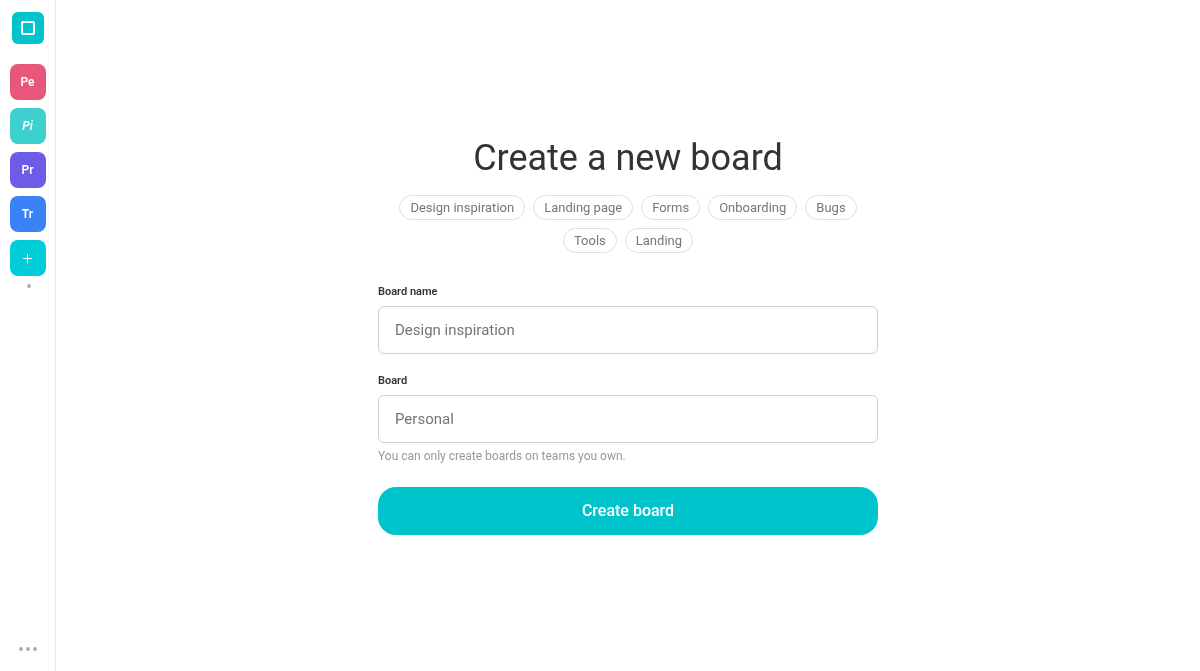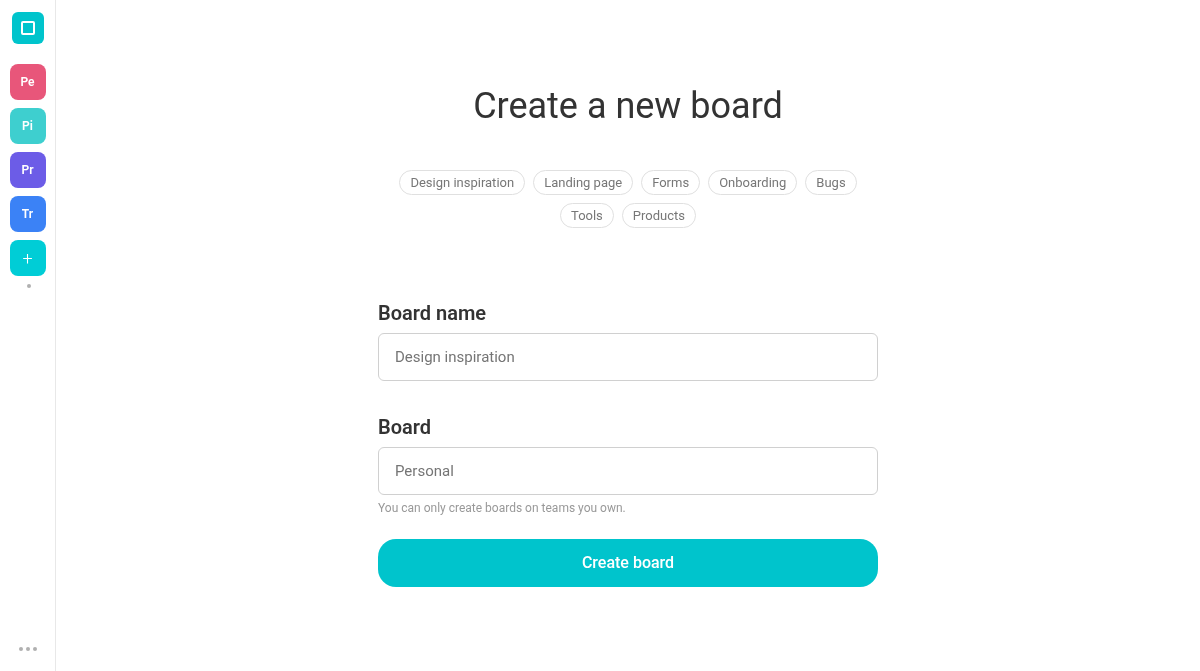--- a/index.html
+++ b/index.html
@@ -64,21 +64,21 @@
       align-items: center;
       justify-content: center;
       cursor: pointer;
       font-size: 12px;
       font-weight: 600;
       color: #ffffff;
       letter-spacing: 0;
     }
 
     .sidebar-item.pe { background: #e8567a; }
-    .sidebar-item.pi { background: #3ecfcf; }
+    .sidebar-item.pi { background: #3ecfcf; font-style: italic; }
     .sidebar-item.pr { background: #6c5ce7; text-align: center; }
     .sidebar-item.tr { background: #3b82f6; }
     .sidebar-item.add {
       background: #00cdd6;
       border-radius: 8px;
       font-size: 18px;
       font-weight: 300;
     }
 
     .sidebar-dot {
@@ -120,21 +120,20 @@
       justify-content: center;
       padding: 40px;
     }
 
     .content-wrapper {
       width: 100%;
       max-width: 500px;
       display: flex;
       flex-direction: column;
       align-items: center;
-      gap: 27px;
     }
 
     .page-title {
       font-size: 36px;
       font-weight: 400;
       color: #333333;
       margin-bottom: 16px;
       text-align: center;
     }
 
@@ -163,26 +162,25 @@
       cursor: pointer;
       background: #ffffff;
       transition: background 0.15s;
     }
 
     .form-section {
       width: 100%;
     }
 
     .field-label {
-      font-size: 20px;
+      font-size: 11px;
       font-weight: 600;
       color: #333333;
       margin-bottom: 8px;
       display: block;
-      margin-top: 14px;
     }
 
     .text-input {
       width: 100%;
       height: 48px;
       border: 1px solid #d0d0d0;
       border-radius: 6px;
       padding: 0 16px;
       font-size: 15px;
       color: #333333;
@@ -244,21 +242,21 @@
     <h1 class="page-title">Create a new board</h1>
 
 
     <div class="tag-row">
       <span class="tag">Design inspiration</span>
       <span class="tag">Landing page</span>
       <span class="tag">Forms</span>
       <span class="tag">Onboarding</span>
       <span class="tag">Bugs</span>
       <span class="tag">Tools</span>
-      <span class="tag">Products</span>
+      <span class="tag">Landing</span>
     </div>
 
     <div class="form-section">
       <label class="field-label">Board name</label>
       <input class="text-input" type="text" placeholder="Design inspiration" style="">
 
       <label class="field-label">Board</label>
       <input class="text-input" type="text" placeholder="Personal" style="">
       <p class="field-hint">You can only create boards on teams you own.</p>
 

